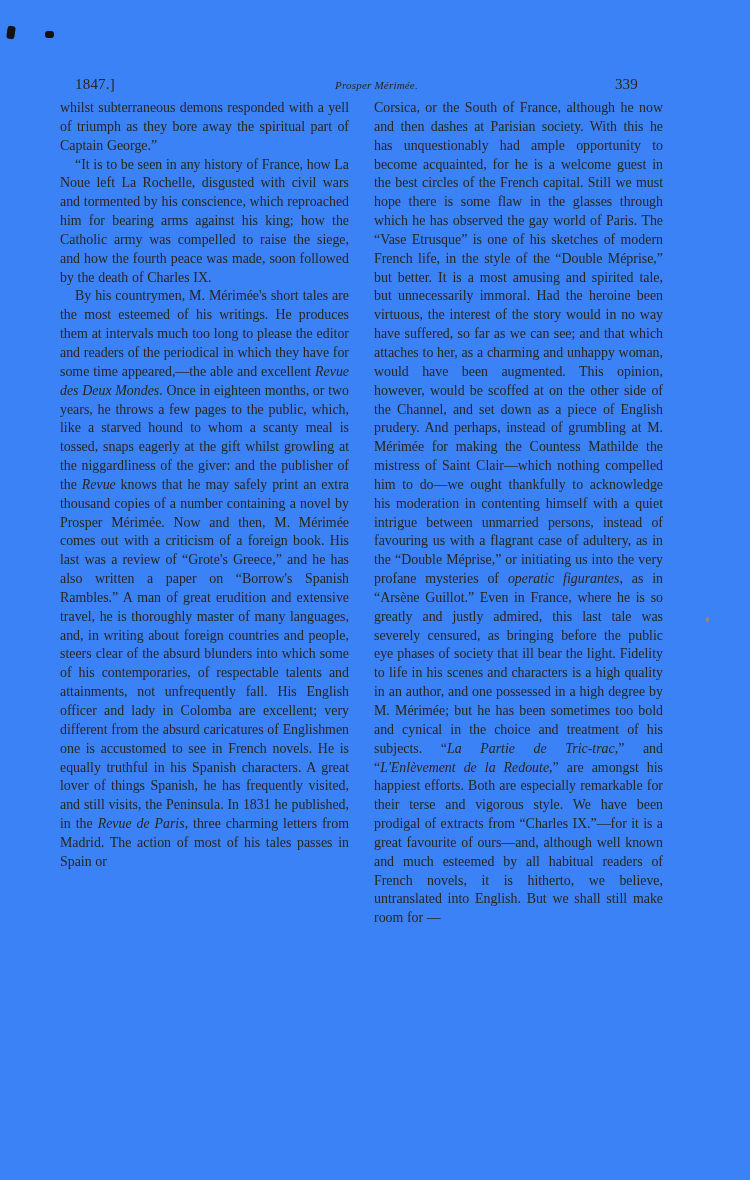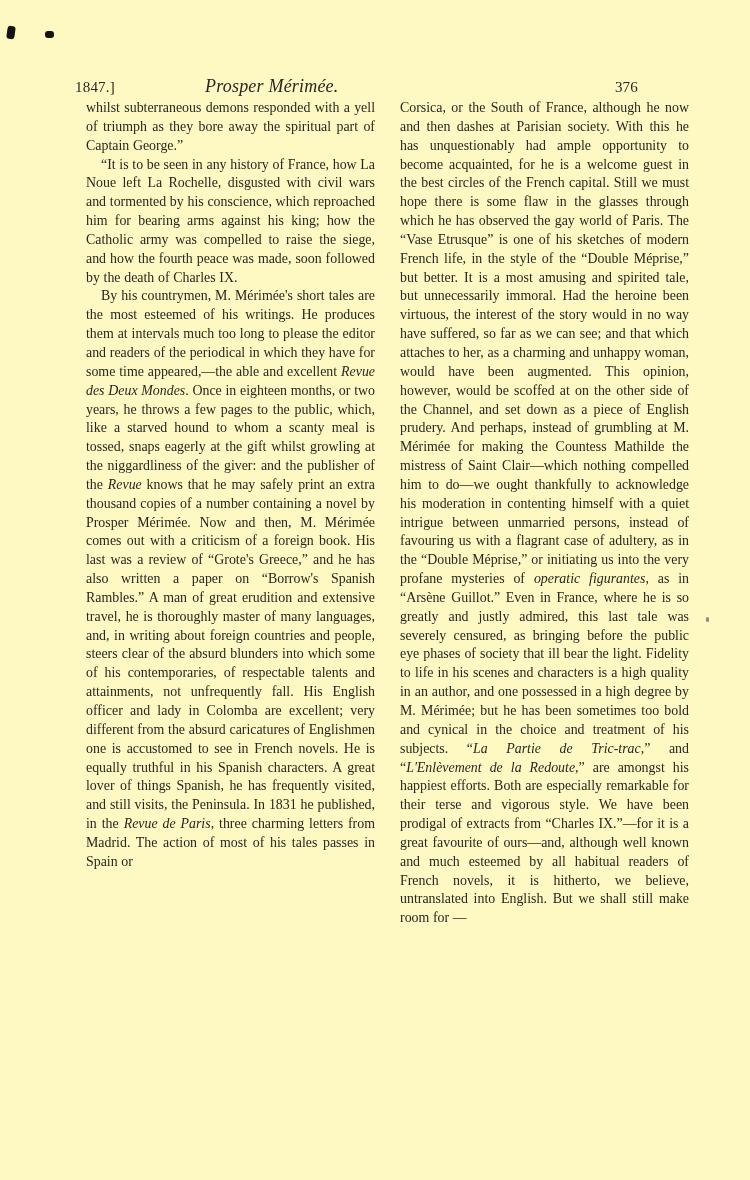--- a/index.html
+++ b/index.html
@@ -2,42 +2,42 @@
 <html lang="en"><head>
 <meta charset="utf-8">
 <style>
   html, body { margin: 0; padding: 0; }
   body { background: #e9e7e2; }
   .page {
     position: relative;
     width: 750px;
     height: 1180px;
     margin: 0 auto;
-    background: #fef9c3;
+    background: #3b82f6;
     overflow: hidden;
     font-family: "Liberation Serif", "DejaVu Serif", serif;
     color: #29261f;
   }
   .page-header {
     position: absolute;
     top: 76px;
     left: 75px;
     width: 603px;
     display: flex;
     align-items: baseline;
     font-size: 15px;
     letter-spacing: 0.2px;
   }
   .header-year { width: 130px; text-align: left; }
-  .header-title { flex: 1; text-align: left; font-style: italic; font-size: 18px; }
+  .header-title { flex: 1; text-align: center; font-style: italic; font-size: 11px; }
   .header-page { width: 130px; text-align: right; padding-right: 40px; box-sizing: border-box; }
   .columns {
     position: absolute;
     top: 99px;
-    left: 86px;
+    left: 60px;
     width: 603px;
     display: flex;
     gap: 25px;
   }
   .col {
     flex: 1;
     min-width: 0;
     text-align: justify;
     font-size: 13.9px;
     line-height: 18.85px;
@@ -57,21 +57,21 @@
 
 <div class="page">
 
   <div class="artifact mark-1"></div>
   <div class="artifact mark-2"></div>
   <div class="artifact speck"></div>
 
   <div class="page-header">
     <span class="header-year">1847.]</span>
     <span class="header-title">Prosper Mérimée.</span>
-    <span class="header-page">376</span>
+    <span class="header-page">339</span>
   </div>
 
   <div class="columns">
     <div class="col">
         <p class="para"><span>whilst subterraneous demons responded with a yell of triumph as they bore away the spiritual part of Captain George.”</span></p>
         <p class="para indent"><span>“It is to be seen in any history of France, how La Noue left La Rochelle, disgusted with civil wars and tormented by his conscience, which reproached him for bearing arms against his king; how the Catholic army was compelled to raise the siege, and how the fourth peace was made, soon followed by the death of Charles IX.</span></p>
         <p class="para indent"><span>By his countrymen, M. Mérimée's short tales are the most esteemed of his writings.  He produces them at intervals much too long to please the editor and readers of the periodical in which they have for some time appeared,—the able and excellent </span><span class="ital">Revue des Deux Mondes</span><span>.  Once in eighteen months, or two years, he throws a few pages to the public, which, like a starved hound to whom a scanty meal is tossed, snaps eagerly at the gift whilst growling at the niggardliness of the giver: and the publisher of the </span><span class="ital">Revue</span><span> knows that he may safely print an extra thousand copies of a number containing a novel by Prosper Mérimée.  Now and then, M. Mérimée comes out with a criticism of a foreign book.  His last was a review of “Grote's Greece,” and he has also written a paper on “Borrow's Spanish Rambles.”  A man of great erudition and extensive travel, he is thoroughly master of many languages, and, in writing about foreign countries and people, steers clear of the absurd blunders into which some of his contemporaries, of respectable talents and attainments, not unfrequently fall.  His English officer and lady in Colomba are excellent; very different from the absurd caricatures of Englishmen one is accustomed to see in French novels.  He is equally truthful in his Spanish characters.  A great lover of things Spanish, he has frequently visited, and still visits, the Peninsula.  In 1831 he published, in the </span><span class="ital">Revue de Paris</span><span>, three charming letters from Madrid.  The action of most of his tales passes in Spain or</span></p>
       </div>
     <div class="col">
         <p class="para"><span>Corsica, or the South of France, although he now and then dashes at Parisian society.  With this he has unquestionably had ample opportunity to become acquainted, for he is a welcome guest in the best circles of the French capital.  Still we must hope there is some flaw in the glasses through which he has observed the gay world of Paris.  The “Vase Etrusque” is one of his sketches of modern French life, in the style of the “Double Méprise,” but better.  It is a most amusing and spirited tale, but unnecessarily immoral.  Had the heroine been virtuous, the interest of the story would in no way have suffered, so far as we can see; and that which attaches to her, as a charming and unhappy woman, would have been augmented.  This opinion, however, would be scoffed at on the other side of the Channel, and set down as a piece of English prudery.  And perhaps, instead of grumbling at M. Mérimée for making the Countess Mathilde the mistress of Saint Clair—which nothing compelled him to do—we ought thankfully to acknowledge his moderation in contenting himself with a quiet intrigue between unmarried persons, instead of favouring us with a flagrant case of adultery, as in the “Double Méprise,” or initiating us into the very profane mysteries of </span><span class="ital">operatic figurantes</span><span>, as in “Arsène Guillot.”  Even in France, where he is so greatly and justly admired, this last tale was severely censured, as bringing before the public eye phases of society that ill bear the light.  Fidelity to life in his scenes and characters is a high quality in an author, and one possessed in a high degree by M. Mérimée; but he has been sometimes too bold and cynical in the choice and treatment of his subjects.  “</span><span class="ital">La Partie de Tric-trac</span><span>,” and “</span><span class="ital">L'Enlèvement de la Redoute</span><span>,” are amongst his happiest efforts.  Both are especially remarkable for their terse and vigorous style.  We have been prodigal of extracts from “Charles IX.”—for it is a great favourite of ours—and, although well known and much esteemed by all habitual readers of French novels, it is hitherto, we believe, untranslated into English.  But we shall still make room for —</span></p>

